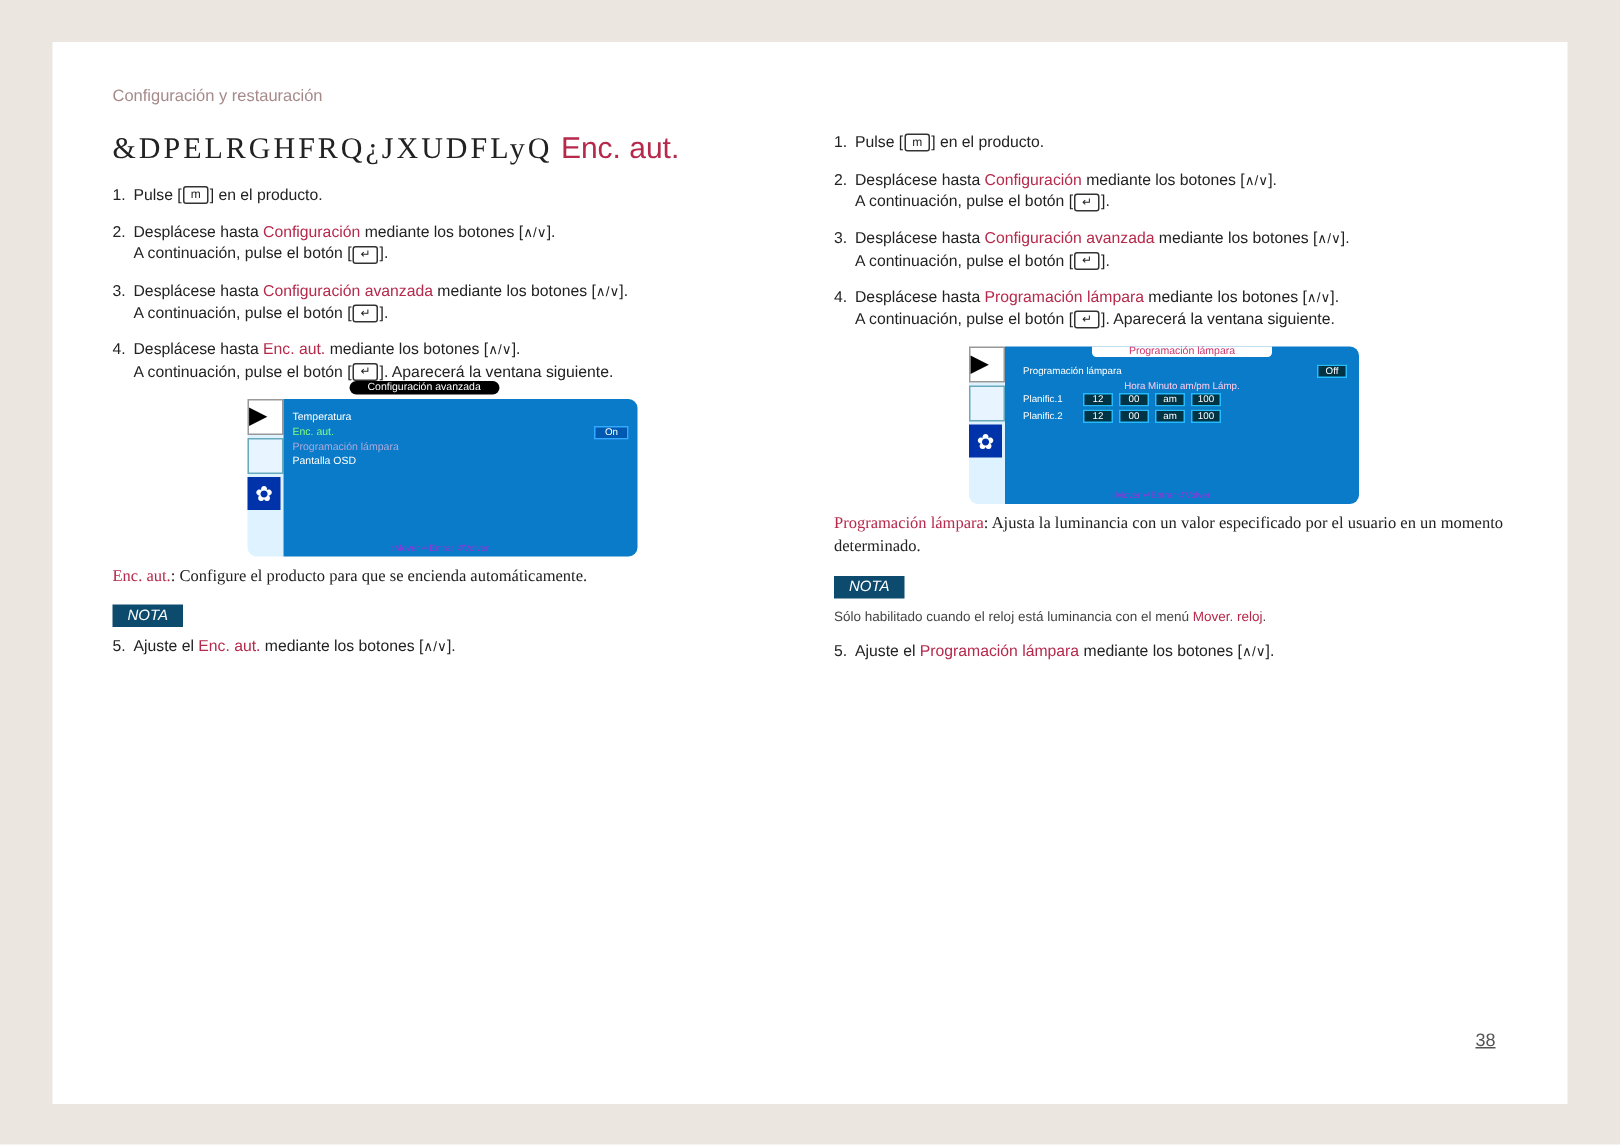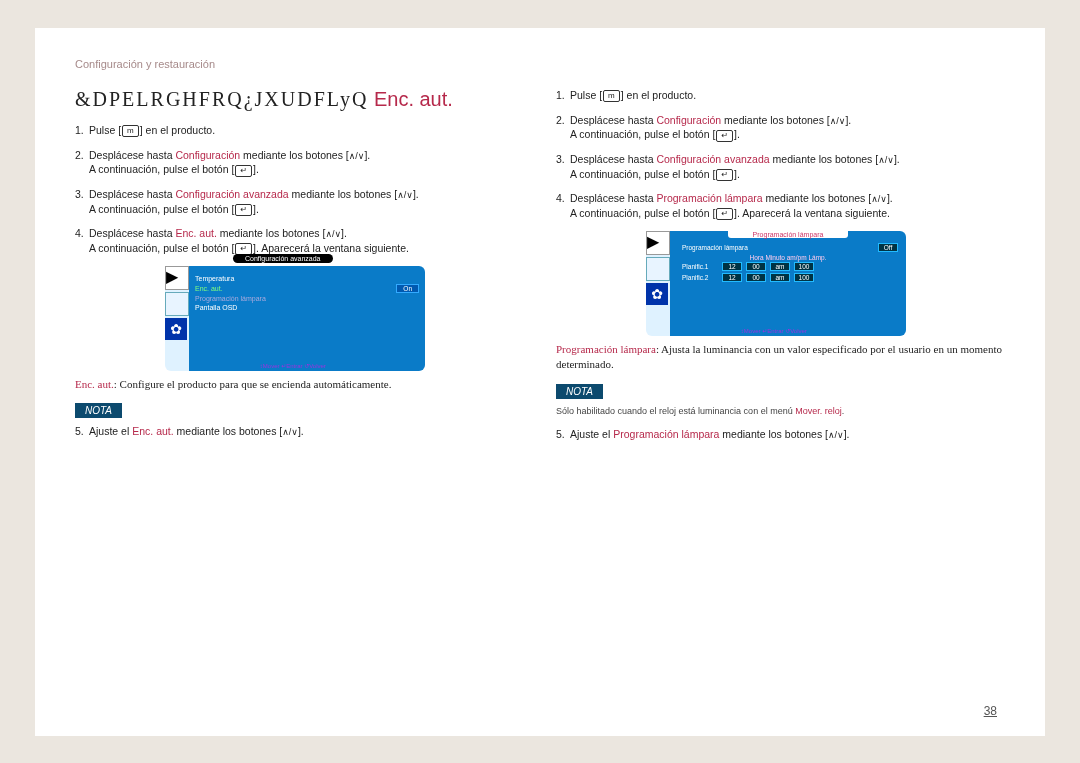--- a/index.html
+++ b/index.html
@@ -146,21 +146,21 @@
     color:#fff;
     font-size:10px;
     padding:2px 10px;
     font-style:italic;
     margin-bottom:6px;
   }
   .nota-text {
     font-size:9px; color:#444; line-height:1.4; margin-bottom:10px;
   }
   .page-num {
-    position:absolute; bottom:18px; right:48px; font-size:12px; color:#555;text-decoration:underline;
+    position:absolute; bottom:36px; right:48px; font-size:12px; color:#555;text-decoration:underline;
   }
 </style>
 </head>
 <body>
 
 <div class="page">
 
   <div class="header">Configuración y restauración</div>
 
   <div class="columns">

